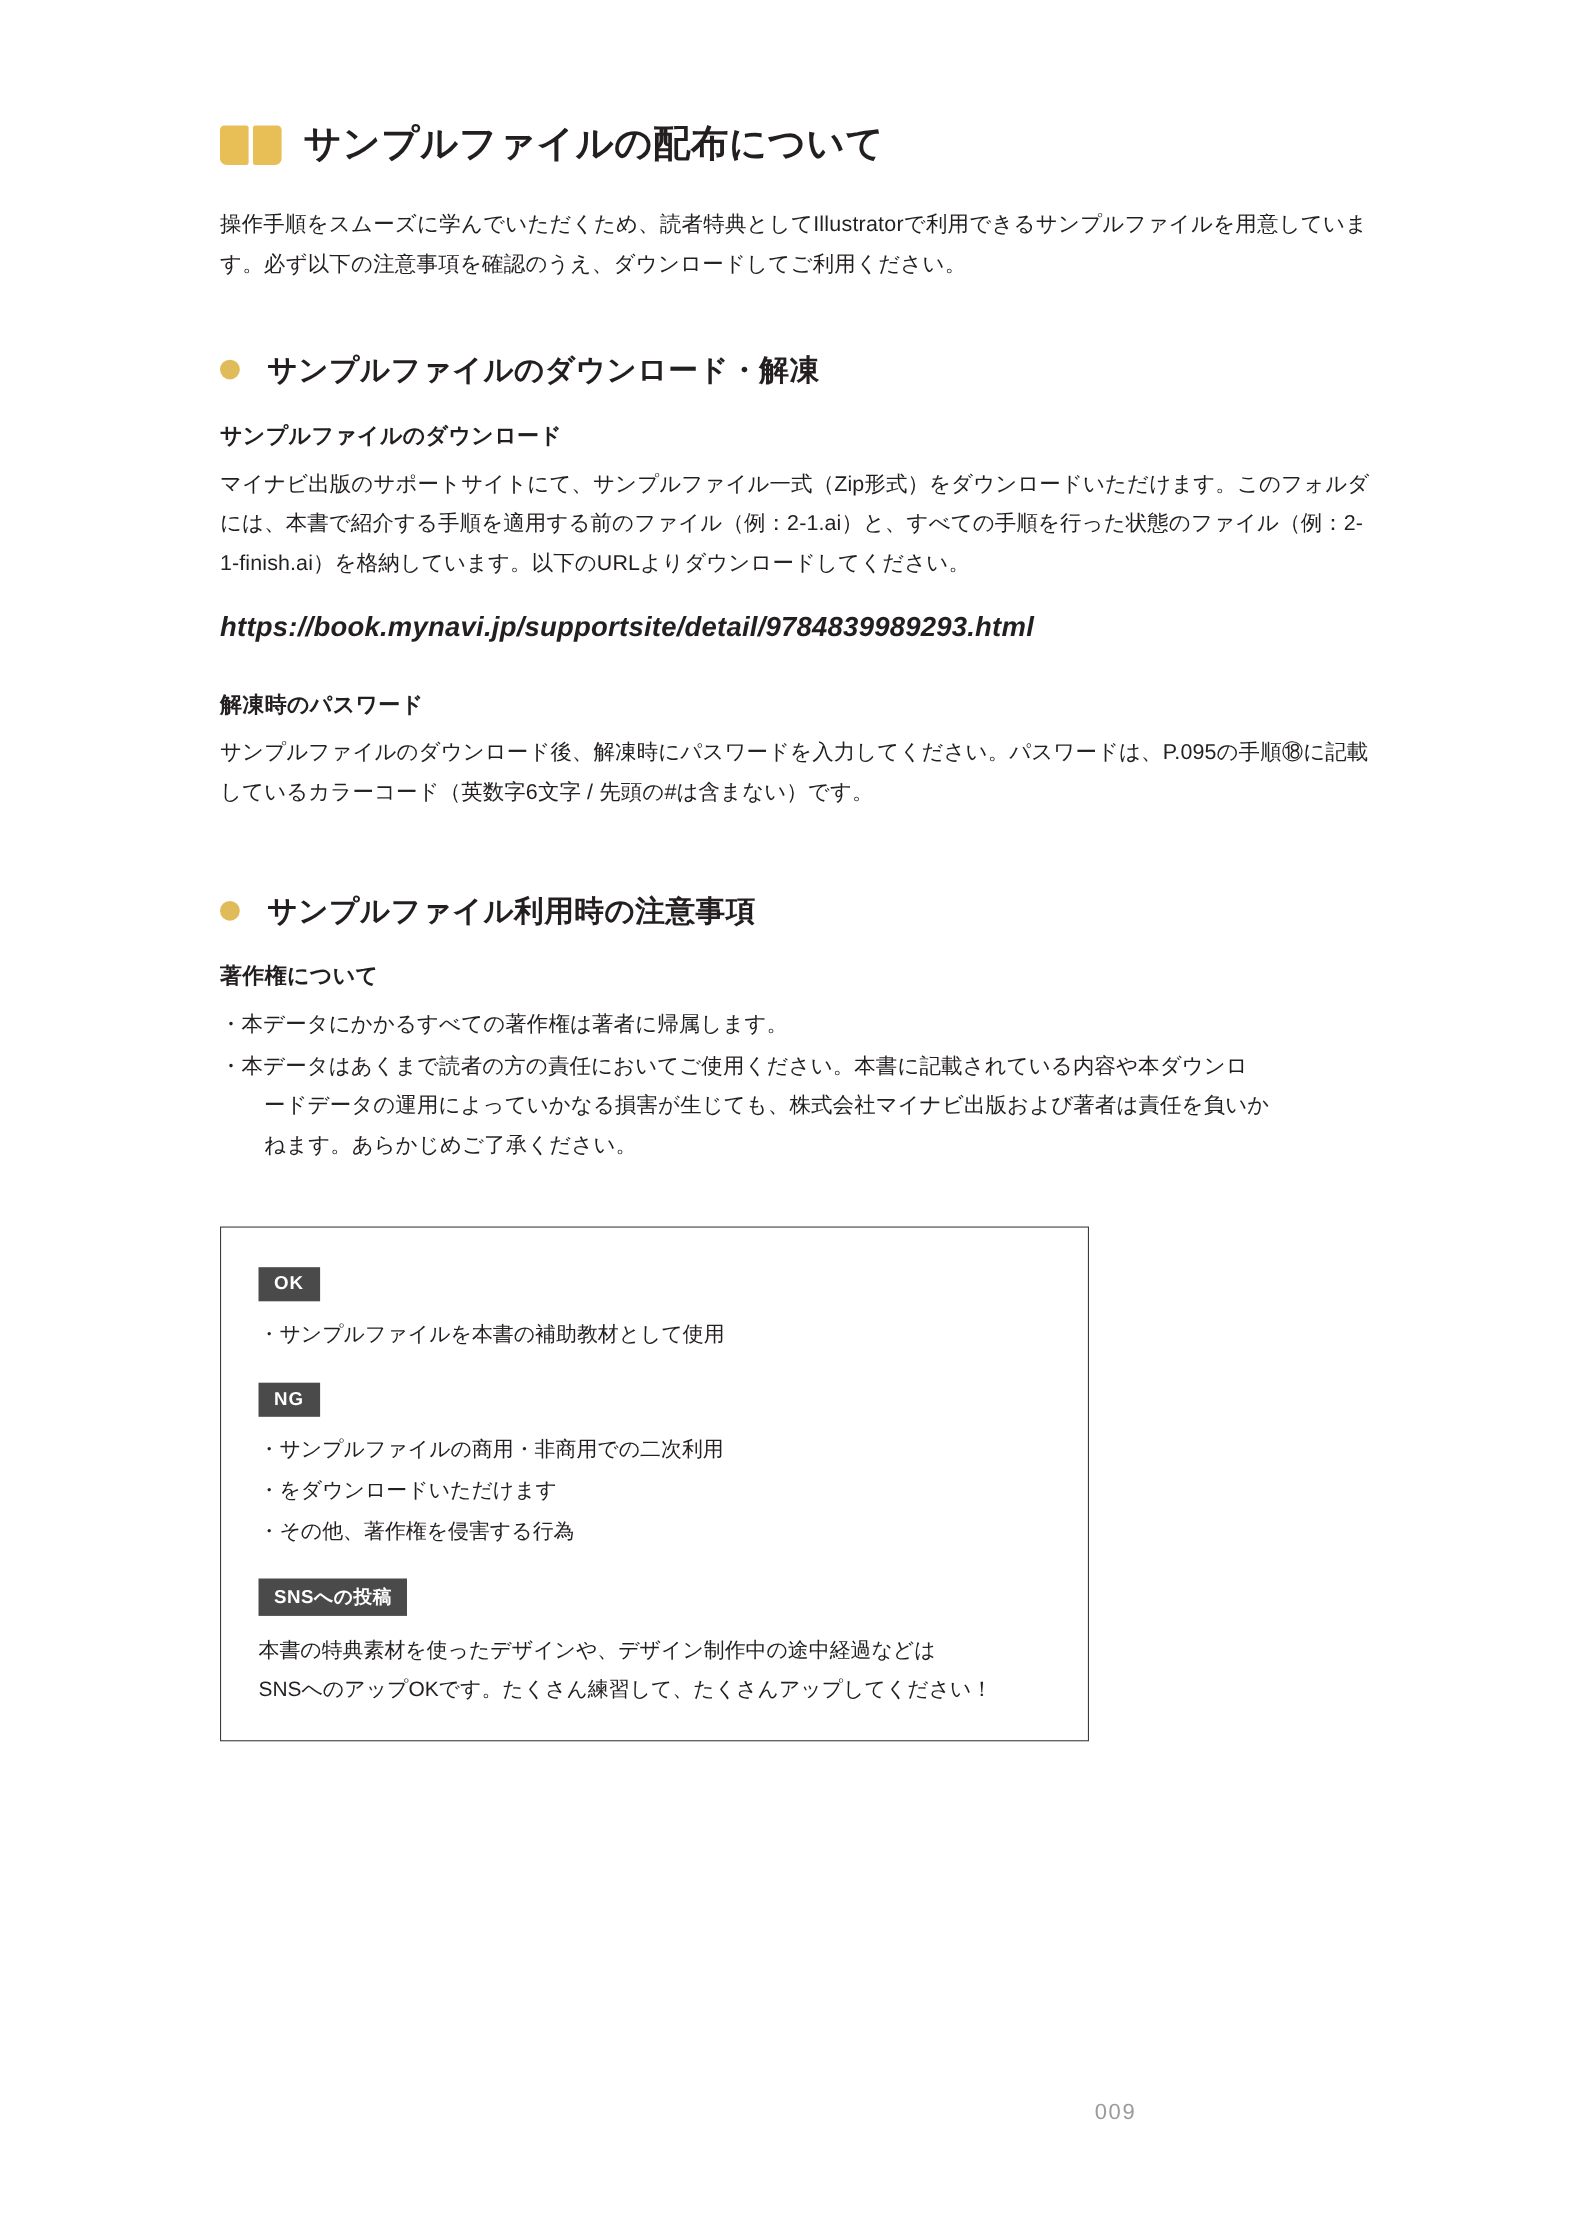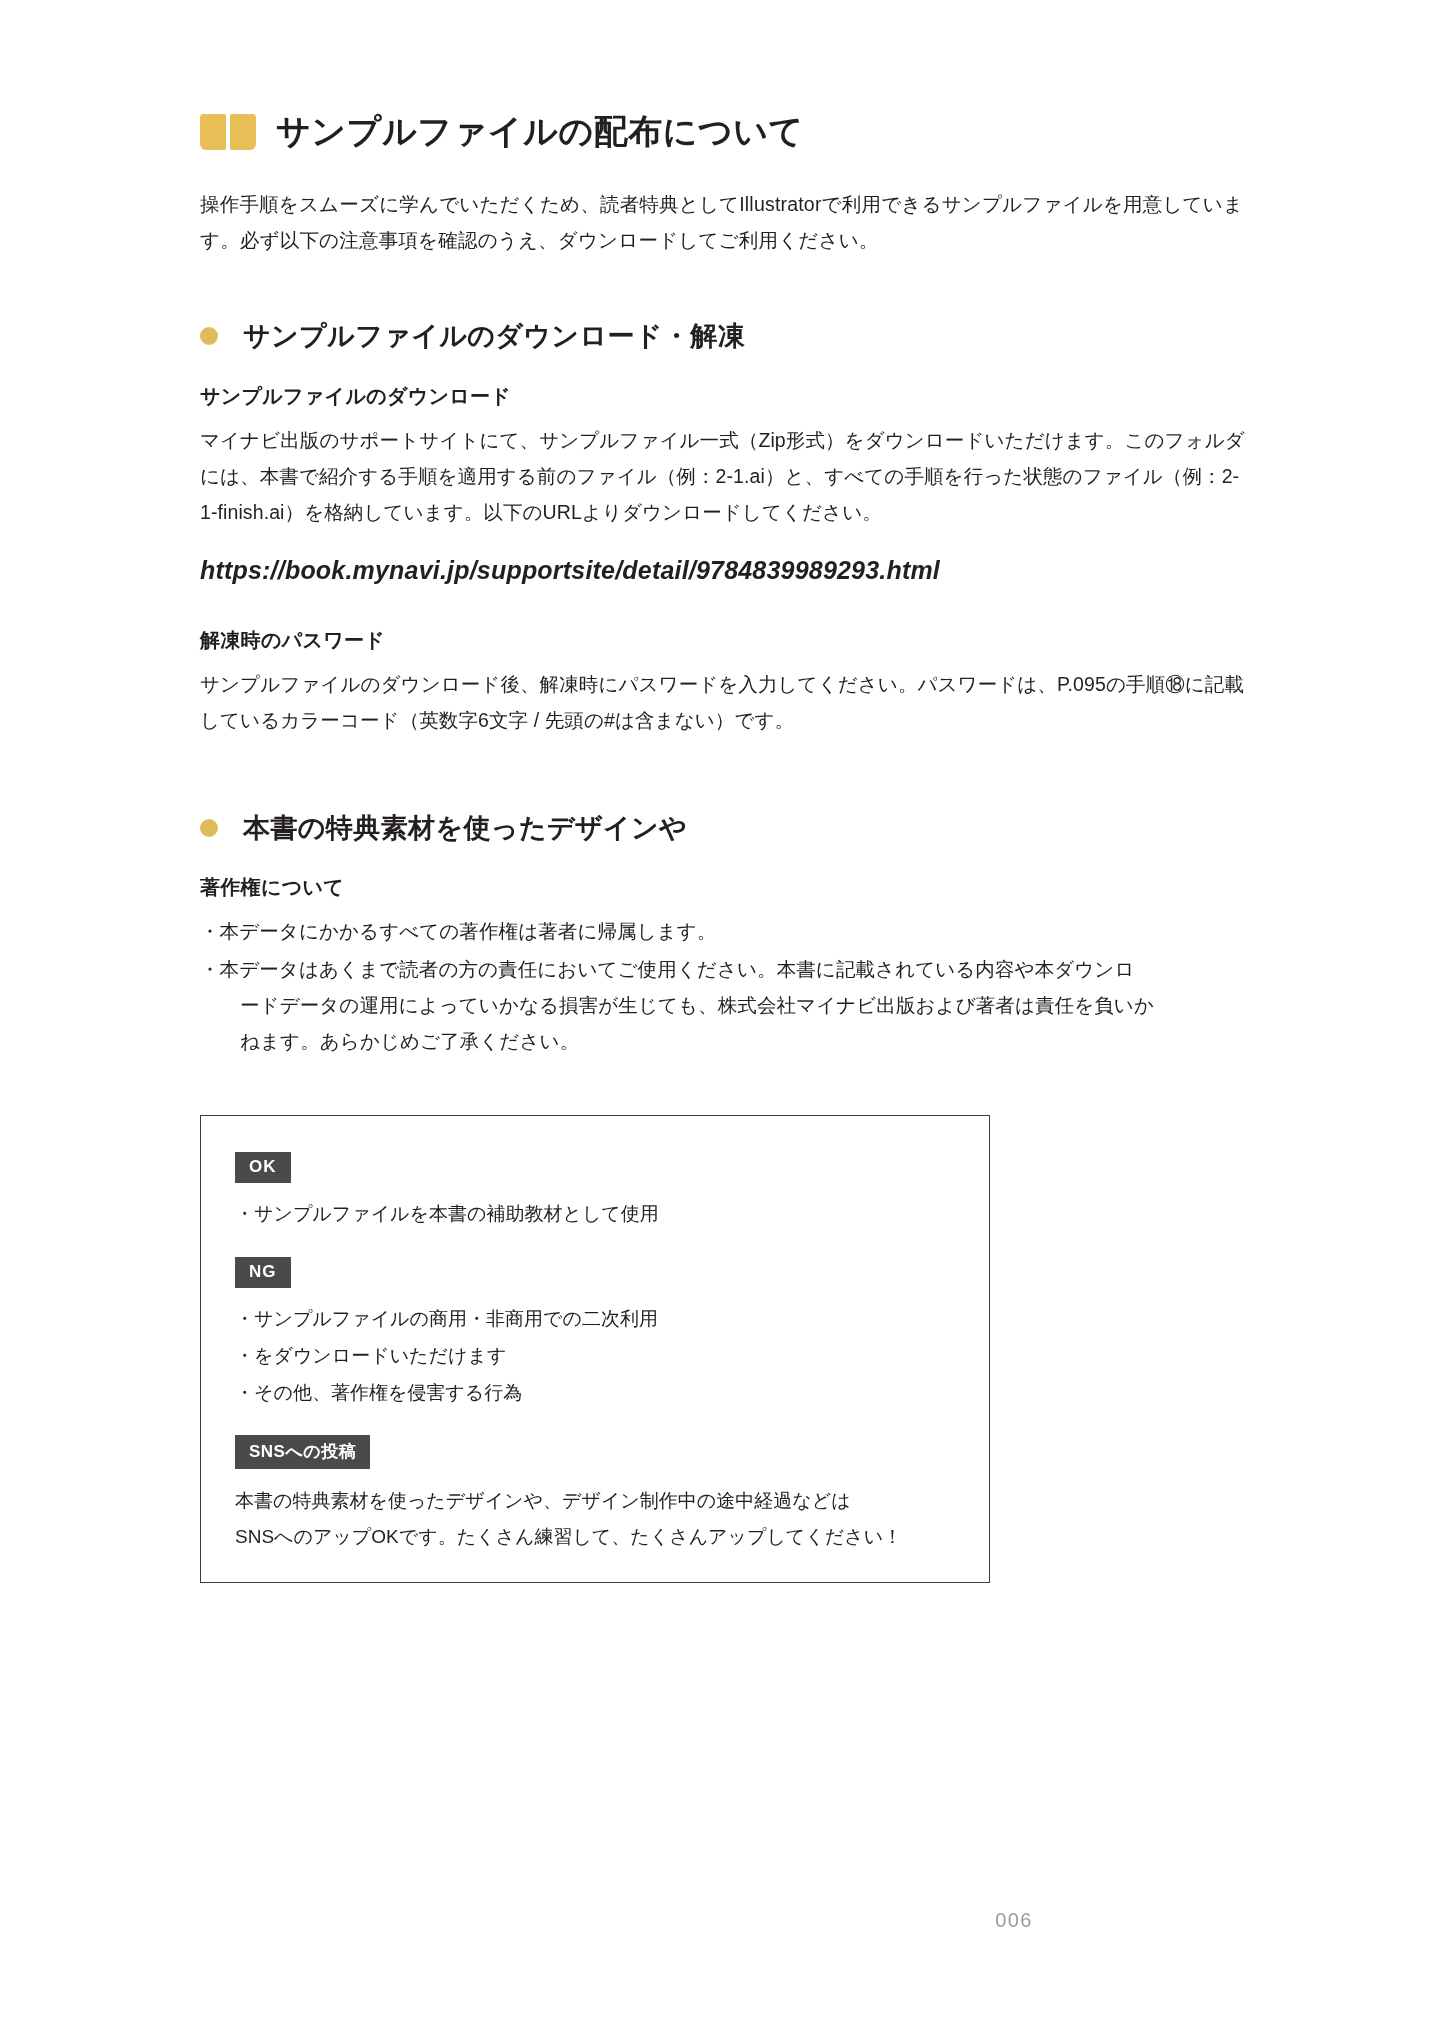--- a/index.html
+++ b/index.html
@@ -199,21 +199,21 @@
     <p class="body">マイナビ出版のサポートサイトにて、サンプルファイル一式（Zip形式）をダウンロードいただけます。このフォルダには、本書で紹介する手順を適用する前のファイル（例：2-1.ai）と、すべての手順を行った状態のファイル（例：2-1-finish.ai）を格納しています。以下のURLよりダウンロードしてください。</p>
     <div class="url">https://book.mynavi.jp/supportsite/detail/9784839989293.html</div>
 
     <h3 class="sub">解凍時のパスワード</h3>
     <p class="body">サンプルファイルのダウンロード後、解凍時にパスワードを入力してください。パスワードは、P.095の手順⑱に記載しているカラーコード（英数字6文字 / 先頭の#は含まない）です。</p>
 
     <div class="gap-b"></div>
 
     <div class="sec-head">
       <span class="dot"></span>
-      <h2>本書の特典素材を使ったデザインや</h2>
+      <h2>サンプルファイル利用時の注意事項</h2>
     </div>
 
     <h3 class="sub">著作権について</h3>
     <ul class="bullets">
       <li>・本データにかかるすべての著作権は著者に帰属します。</li>
       <li>
         <span>・本データはあくまで読者の方の責任においてご使用ください。本書に記載されている内容や本ダウンロ</span>
         <span class="ind">ードデータの運用によっていかなる損害が生じても、株式会社マイナビ出版および著者は責任を負いか</span>
         <span class="ind">ねます。あらかじめご了承ください。</span>
       </li>
@@ -232,14 +232,14 @@
         <li>・その他、著作権を侵害する行為</li>
       </ul>
 
       <div class="tag sns">SNSへの投稿</div>
       <p>本書の特典素材を使ったデザインや、デザイン制作中の途中経過などは</p>
       <p>SNSへのアップOKです。たくさん練習して、たくさんアップしてください！</p>
     </div>
 
   </div>
 
-  <div class="page-number">006</div>
+  <div class="page-number">009</div>
 </div>
 
 </body></html>

